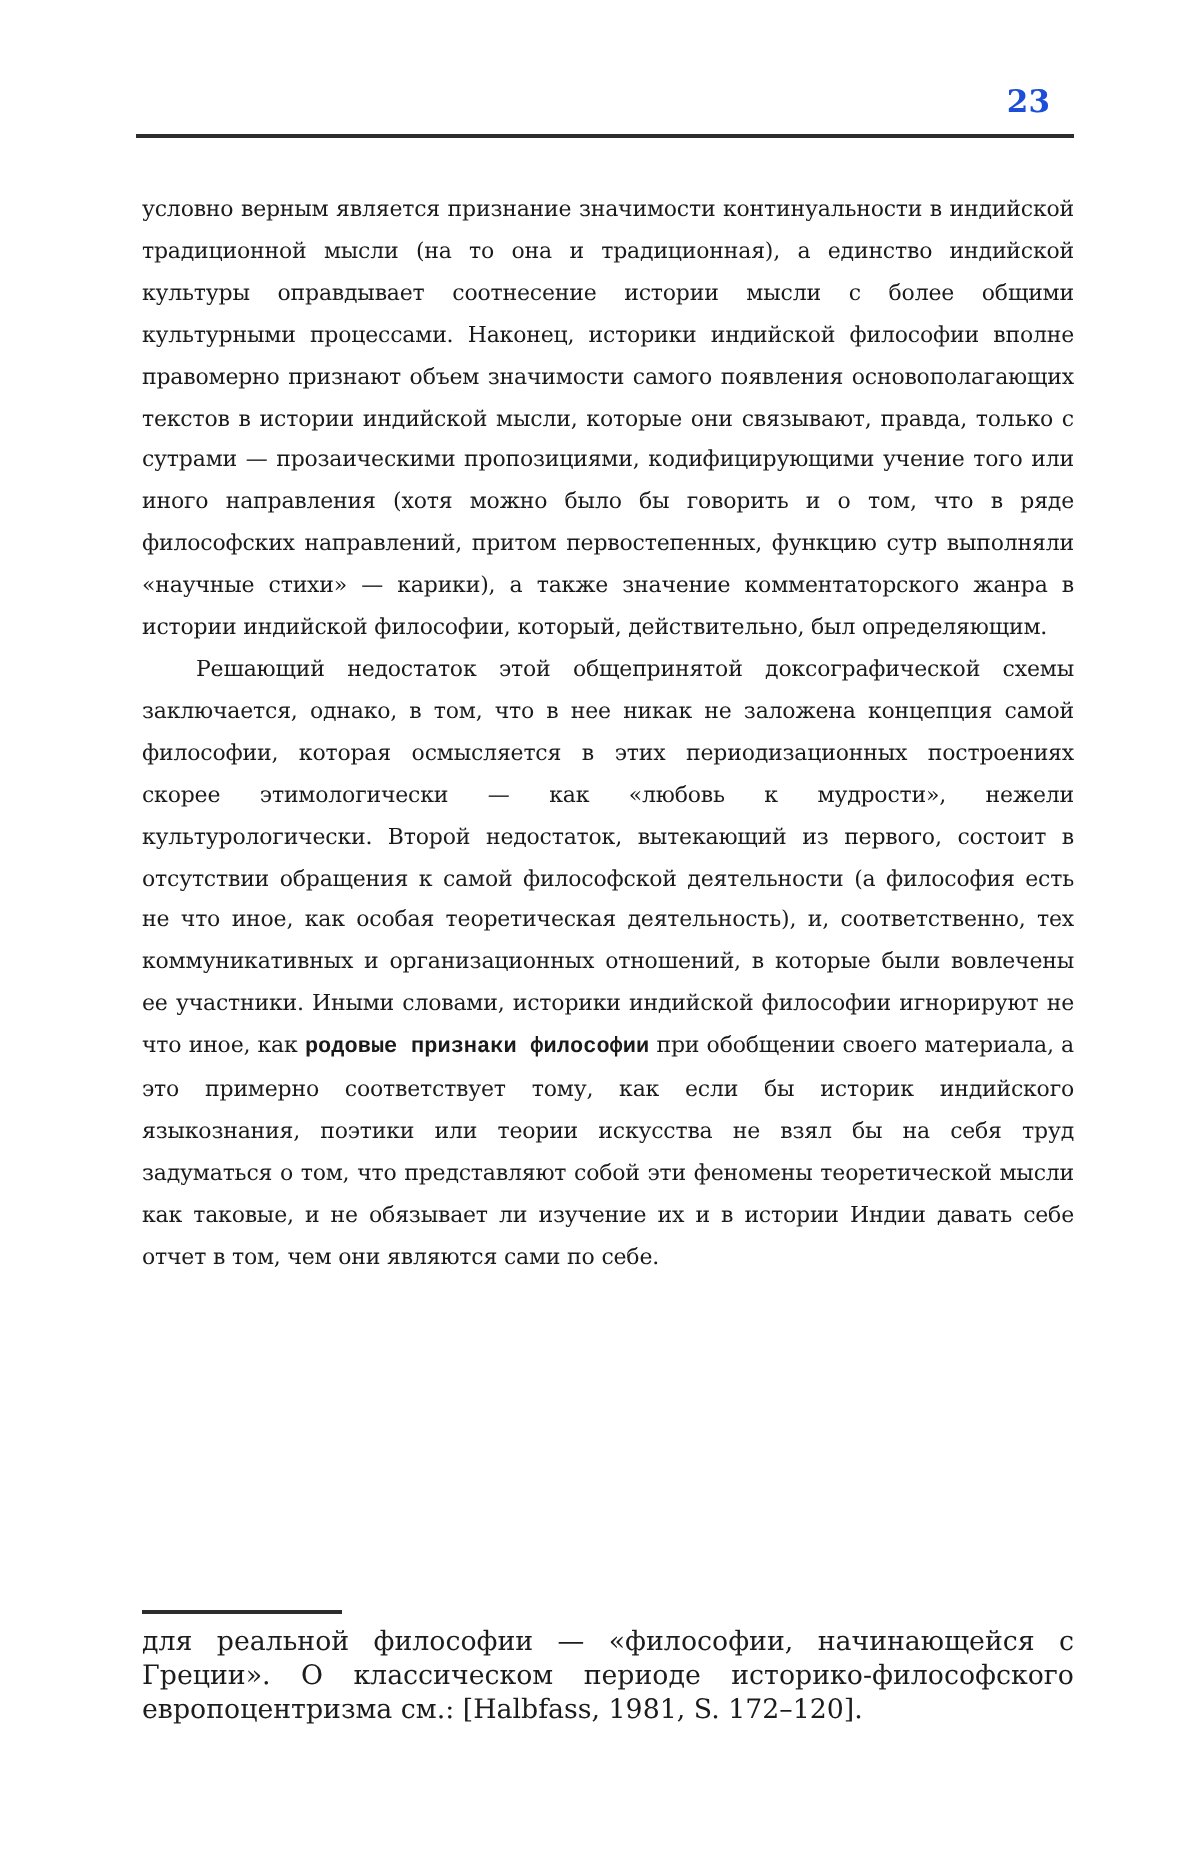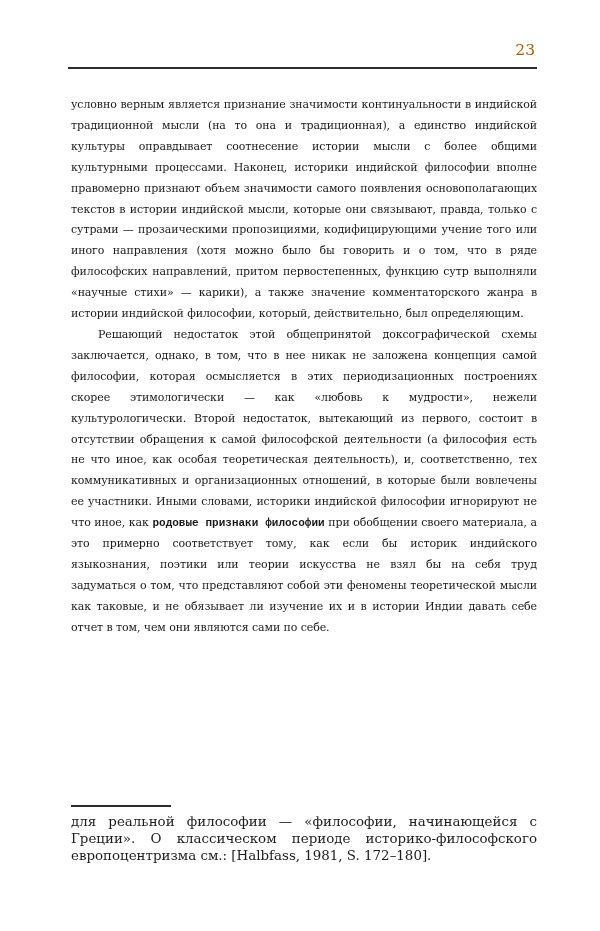--- a/index.html
+++ b/index.html
@@ -35,24 +35,25 @@
     text-align: center;
     font-style: italic;
     font-size: 15px;
     letter-spacing: 0.4px;
     color: #222222;
     padding-right: 36px;
     white-space: nowrap;
   }
   .page-number {
     position: absolute;
-    right: 2px;
+    right: 12px;
     top: 0;
     font-size: 15.5px;
-    color: #a16207;
+    color: #1d4ed8;
+    font-weight: bold;
   }
   .header-rule {
     position: absolute;
     top: 67px;
     left: -3px;
     width: 469px;
     height: 2px;
     background: #2d2d2d;
   }
   .body-text {
@@ -111,17 +112,17 @@
 
     <div class="header-rule"></div>
 
     <div class="body-text">
       <p class="no-indent">условно верным является признание значимости континуальности в индийской традиционной мысли (на то она и традиционная), а единство индийской культуры оправдывает соотнесение истории мысли с более общими культурными процессами. Наконец, историки индийской философии вполне правомерно признают объем значимости самого появления основополагающих текстов в истории индийской мысли, которые они связывают, правда, только с сутрами — прозаическими пропозициями, кодифицирующими учение того или иного направления (хотя можно было бы говорить и о том, что в ряде философских направлений, притом первостепенных, функцию сутр выполняли «научные стихи» — карики), а также значение комментаторского жанра в истории индийской философии, который, действительно, был определяющим.</p>
       <p class="indented"><span>Решающий недостаток этой общепринятой доксографической схемы заключается, однако, в том, что в нее никак не заложена концепция самой философии, которая осмысляется в этих периодизационных построениях скорее этимологически — как «любовь к мудрости», нежели культурологически. Второй недостаток, вытекающий из первого, состоит в отсутствии обращения к самой философской деятельности (а философия есть не что иное, как особая теоретическая деятельность), и, соответственно, тех коммуникативных и организационных отношений, в которые были вовлечены ее участники. Иными словами, историки индийской философии игнорируют не что иное, как </span><b>родовые признаки философии</b><span> при обобщении своего материала, а это примерно соответствует тому, как если бы историк индийского языкознания, поэтики или теории искусства не взял бы на себя труд задуматься о том, что представляют собой эти феномены теоретической мысли как таковые, и не обязывает ли изучение их и в истории Индии давать себе отчет в том, чем они являются сами по себе.</span></p>
     </div>
 
     <div class="footnote-block">
       <div class="footnote-rule"></div>
-      <p class="footnote-text">для реальной философии — «философии, начинающейся с Греции». О классическом периоде историко-философского европоцентризма см.: [Halbfass, 1981, S. 172–180].</p>
+      <p class="footnote-text">для реальной философии — «философии, начинающейся с Греции». О классическом периоде историко-философского европоцентризма см.: [Halbfass, 1981, S. 172–120].</p>
     </div>
 
   </div>
 </div>
 
 </body></html>

